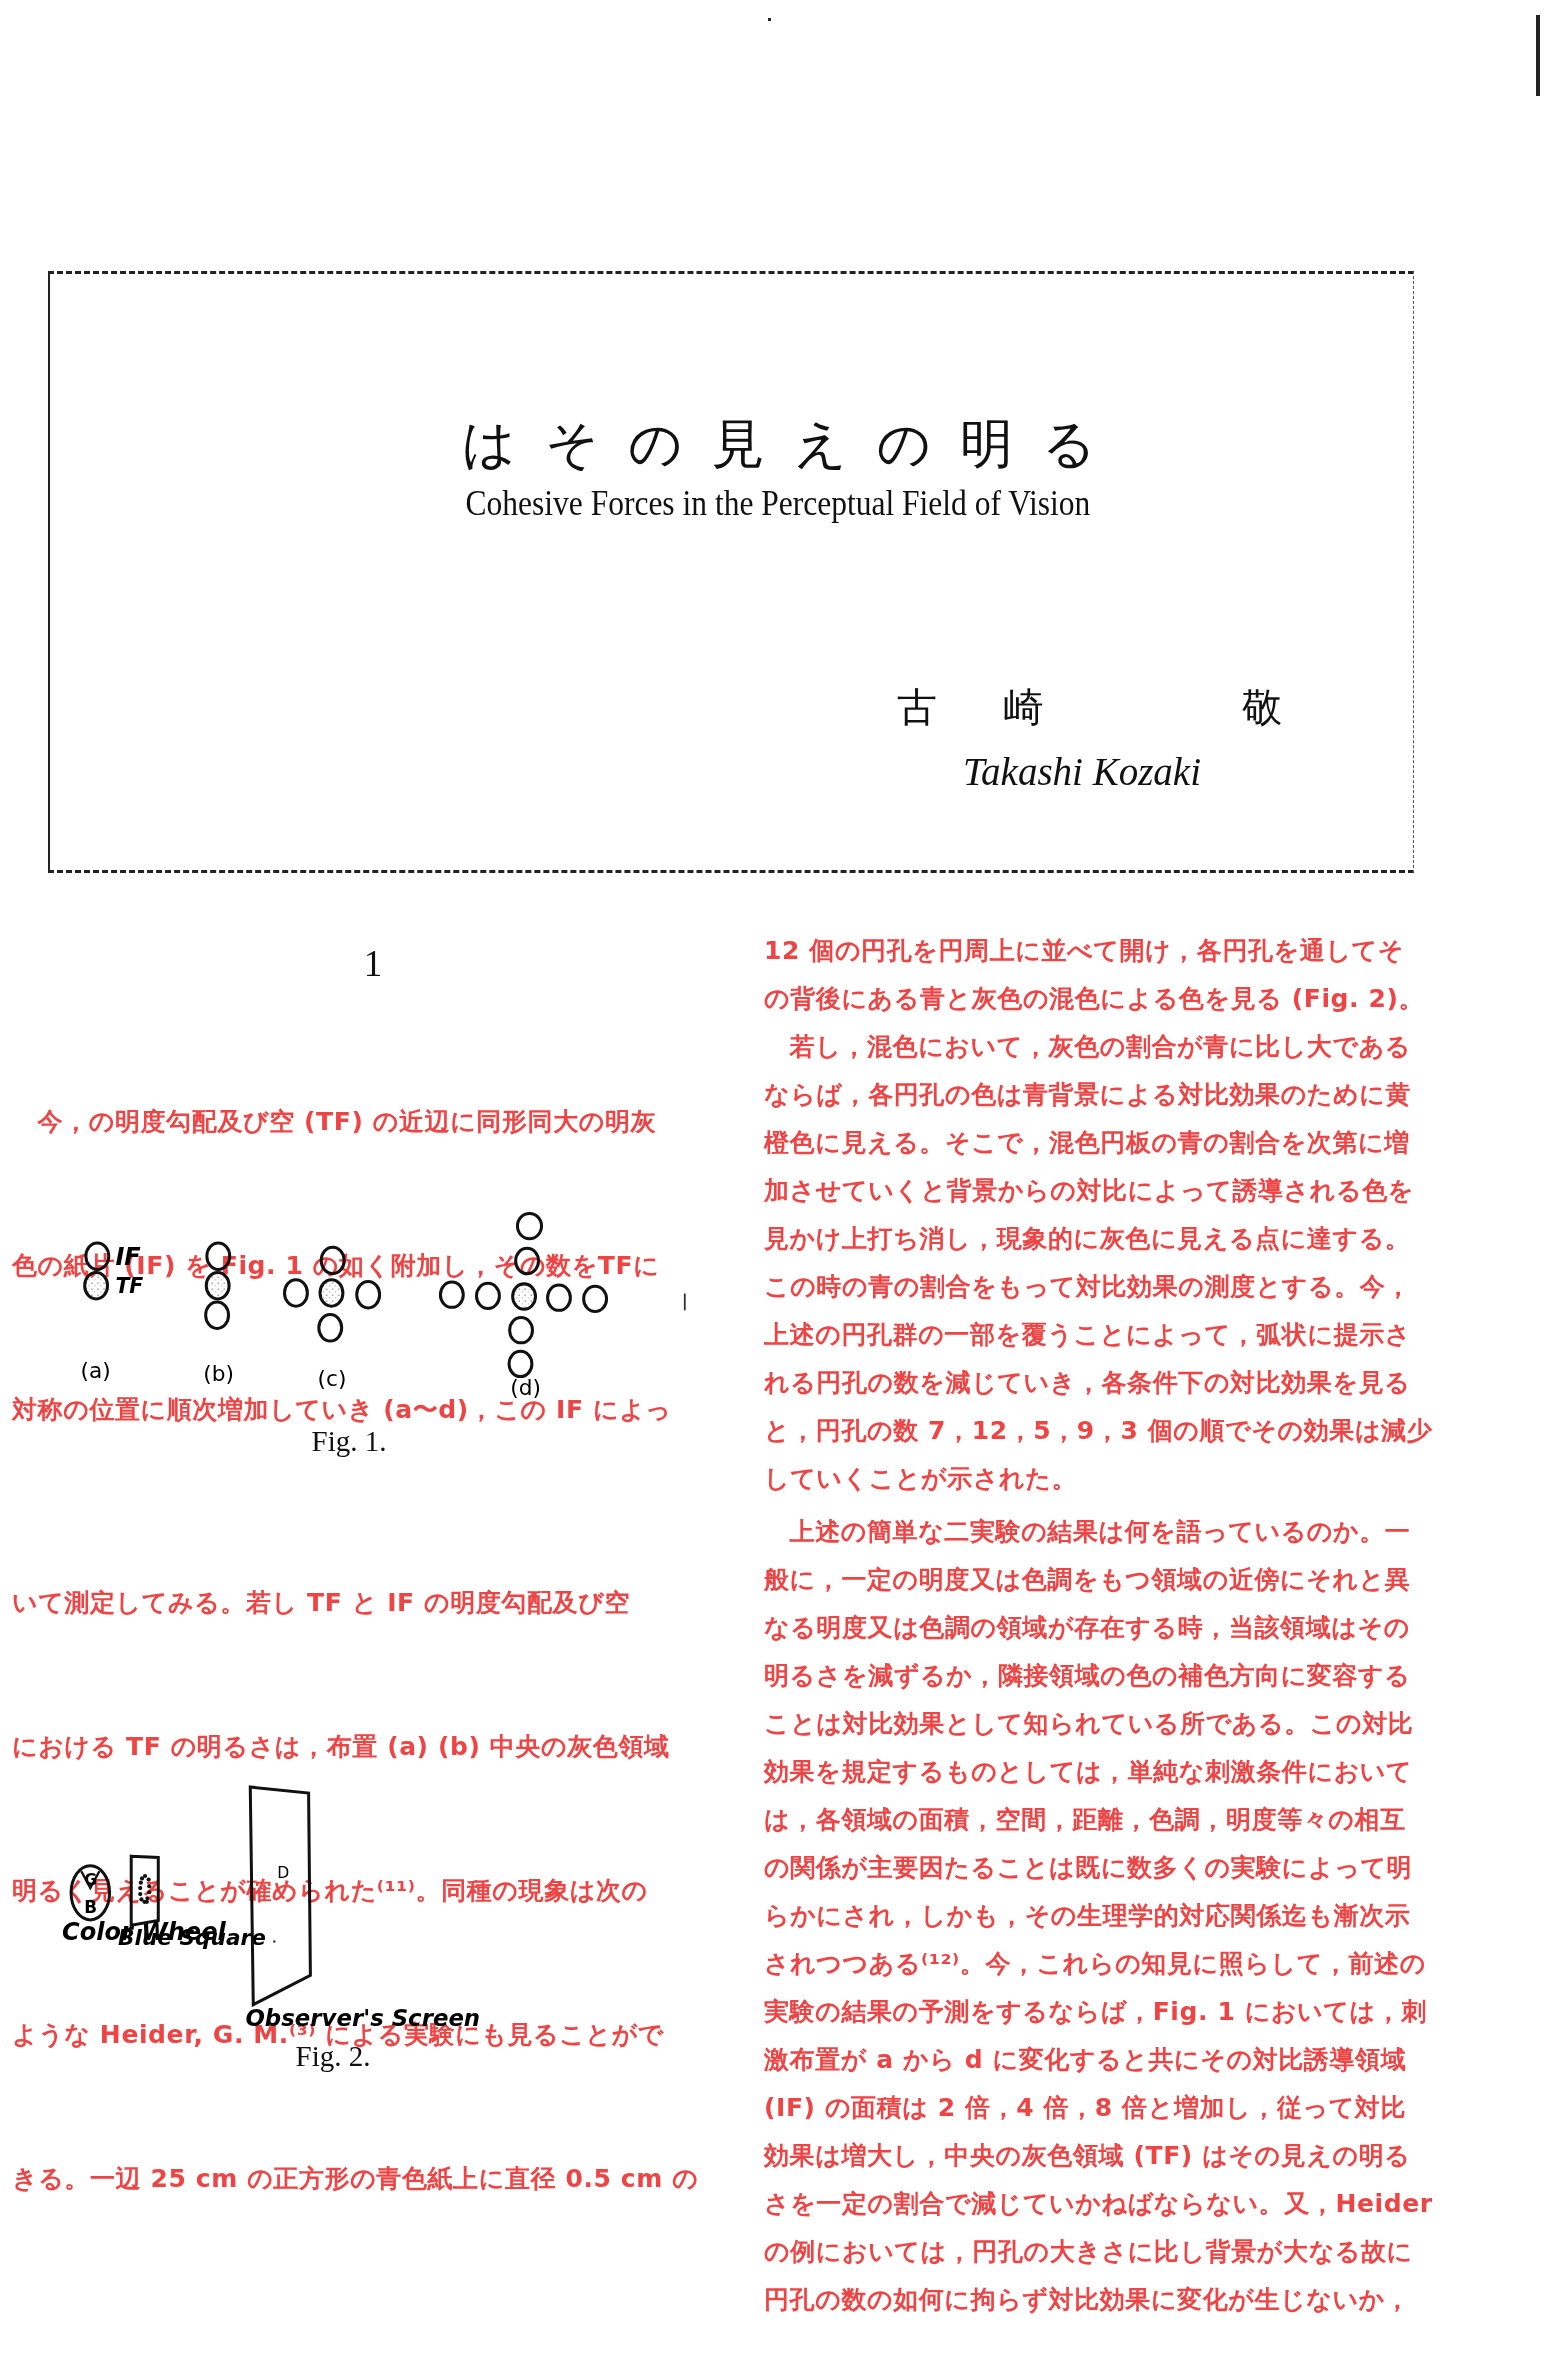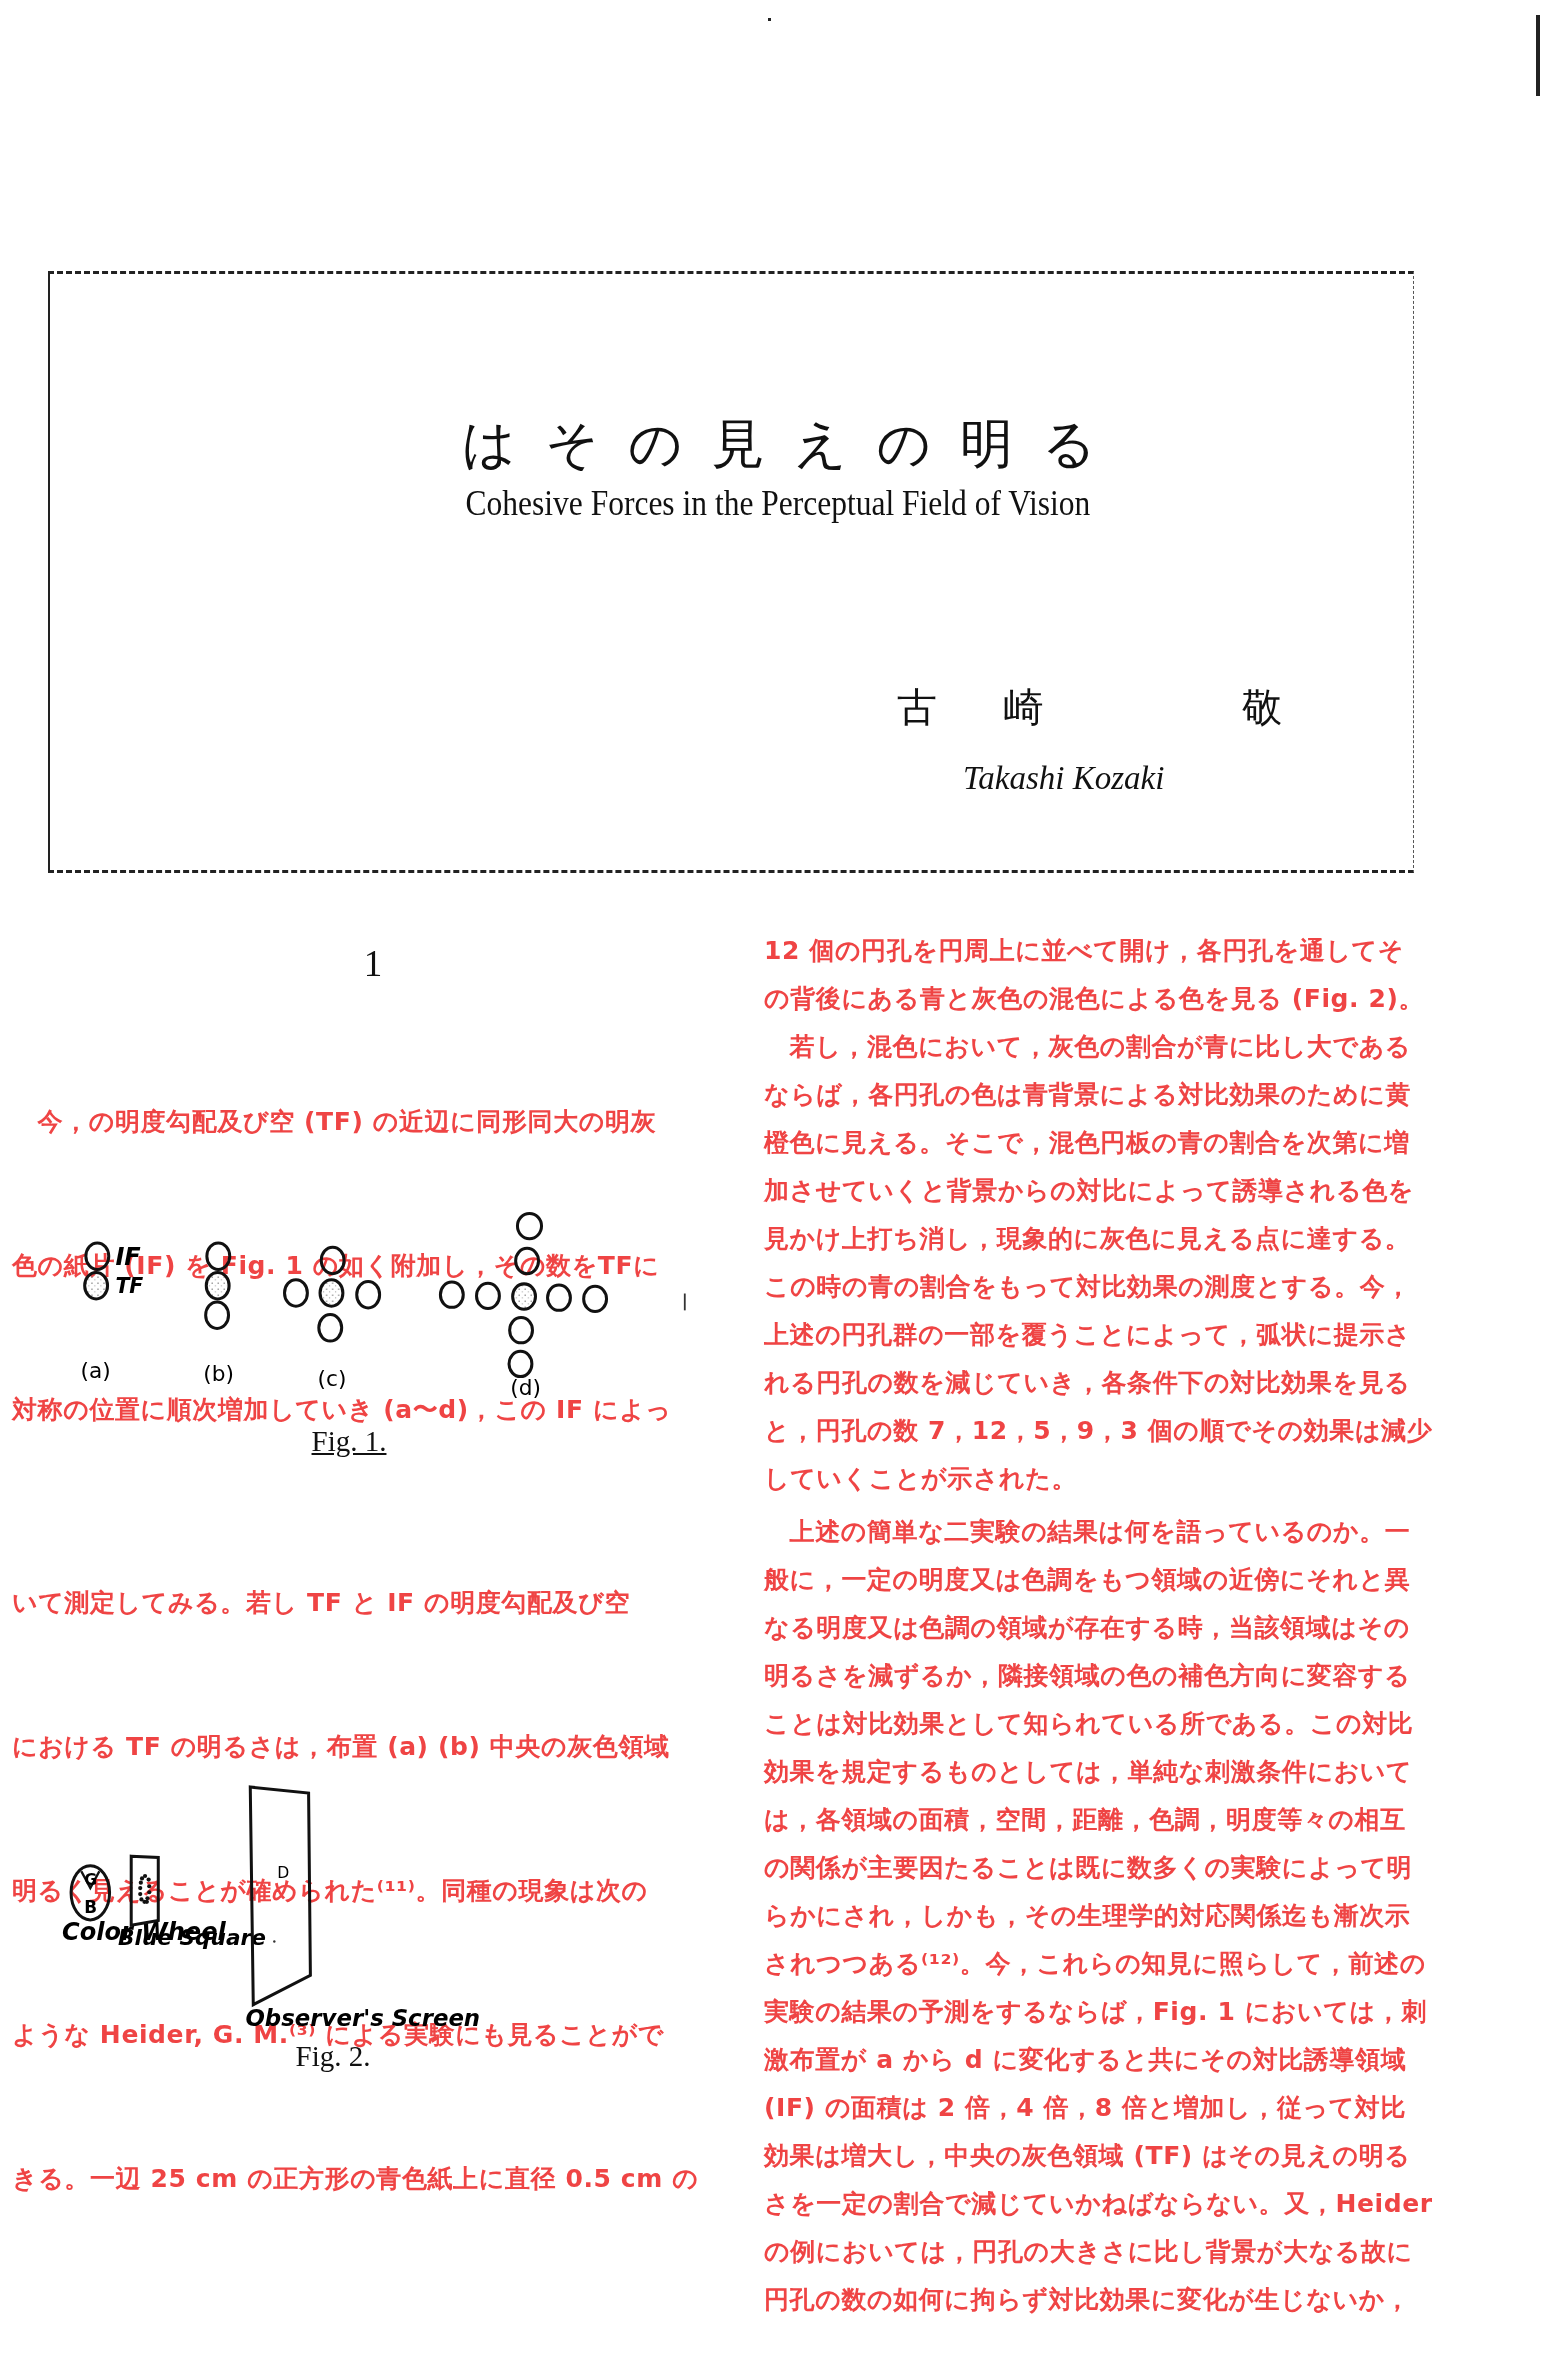--- a/index.html
+++ b/index.html
@@ -22,23 +22,22 @@
     font-size: 53px; letter-spacing: 29px; font-weight: normal;
     padding-left: 24px; box-sizing: border-box;
   }
   #title-en {
     left: 0; width: 1563px; top: 484px; text-align: center;
     font-family: "Liberation Serif", "DejaVu Serif", serif;
     font-size: 35px; transform: scaleX(0.9); transform-origin: 746px 0;
   }
   #author-jp { left: 897px; top: 680px; width: 385px; font-size: 40px; display: flex; justify-content: space-between; }
   #author-en {
-    left: 963px; top: 749px; font-size: 33px; font-style: italic;
+    left: 963px; top: 749px; font-size: 39px; font-style: italic;
     font-family: "Liberation Serif", "DejaVu Serif", serif;
-    margin-top: 11px;
   }
 
   
   .col-text {
     font-size: 25px; line-height: 48px; letter-spacing: 0.6px;
     font-family: "DejaVu Sans", "Liberation Sans", sans-serif;
     white-space: pre; font-weight: bold; color: #ef4444;
   }
   #section-number {
     left: 337px; width: 72px; top: 942px; text-align: center;
@@ -127,21 +126,21 @@
     <ellipse cx="711" cy="224" rx="19" ry="21" fill="none" stroke="#111" stroke-width="5"></ellipse>
     <ellipse cx="771" cy="225" rx="19" ry="21" fill="url(#dots)" stroke="#111" stroke-width="5"></ellipse>
     <ellipse cx="829" cy="227" rx="19" ry="21" fill="none" stroke="#111" stroke-width="5"></ellipse>
     <ellipse cx="889" cy="229" rx="19" ry="21" fill="none" stroke="#111" stroke-width="5"></ellipse>
     <ellipse cx="766" cy="281" rx="19" ry="21" fill="none" stroke="#111" stroke-width="5"></ellipse>
     <ellipse cx="765" cy="337" rx="19" ry="21" fill="none" stroke="#111" stroke-width="5"></ellipse>
     <text x="748" y="388" font-size="36" font-family="DejaVu Sans, sans-serif">(d)</text>
   </g>
   <line x1="1038" y1="220" x2="1038" y2="248" stroke="#333" stroke-width="3"></line>
 </svg>
-<div id="fig1-caption" class="abs fig-caption" style="top: 1425px; text-decoration: underline;">Fig. 1.</div>
+<div id="fig1-caption" class="abs fig-caption" style="top: 1425px;">Fig. 1.</div>
 
 <div id="left-para-2" class="abs col-text">
   <div>いて測定してみる。若し TF と IF の明度勾配及び空</div>
   <div>における TF の明るさは，布置 (a) (b) 中央の灰色領域</div>
   <div>明るく見えることが確められた⁽¹¹⁾。同種の現象は次の</div>
   <div>ような Heider, G. M.⁽³⁾ による実験にも見ることがで</div>
   <div>きる。一辺 25 cm の正方形の青色紙上に直径 0.5 cm の</div>
 </div>
 
 <svg id="fig2" class="abs" viewBox="0 0 1150 780">

